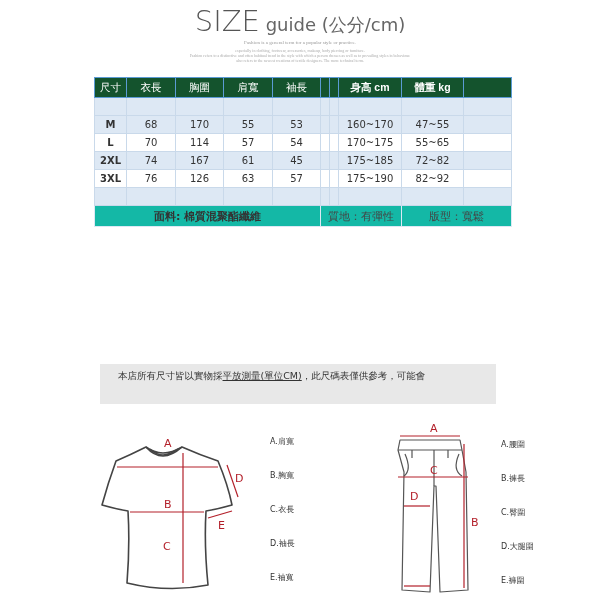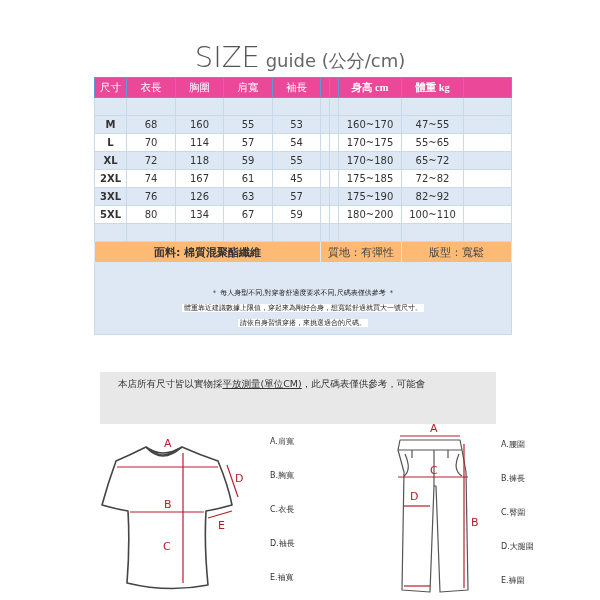--- a/index.html
+++ b/index.html
@@ -1,58 +1,58 @@
 <!DOCTYPE html>
 <html><head>
 <meta charset="utf-8">
 <style>
   html, body { margin: 0; padding: 0; }
   body {
     width: 600px; height: 600px; background: #ffffff; position: relative; overflow: hidden;
     font-family: "DejaVu Sans", "Liberation Sans", sans-serif; color: #333;
   }
-  .title-wrap { position: absolute; left: 0; top: 4px; width: 600px; text-align: center; margin-top: 36px; }
+  .title-wrap { position: absolute; left: 0; top: 4px; width: 600px; text-align: center; }
   .title { font-family: "DejaVu Sans", sans-serif; color: #555; letter-spacing: 0; }
   .title .big { font-size: 29px; font-weight: 300; }
   .title .small { font-size: 18px; color: #666; }
   .tagline { font-family: "Liberation Serif", serif; font-size: 4px; color: #aaa; line-height: 5px; margin-top: 2px; }
   .tagline .t1 { font-size: 5px; color: #999; margin-bottom: 3px; }
 
   
   .size-table {
     position: absolute; left: 94px; top: 77px; width: 417px;
     border-collapse: collapse; table-layout: fixed;
   }
   .size-table td, .size-table th {
     border: 1px solid #c9d9ea; text-align: center; font-size: 10px; padding: 0;
     font-family: "DejaVu Sans", sans-serif; color: #333;
   }
   .size-table thead th {
-    background: #ec4899; color: #ffffff; font-weight: normal; height: 19px; font-size: 10.5px;
+    background: #14532d; color: #ffffff; font-weight: normal; height: 19px; font-size: 10.5px;
     border-color: #5b9bd5;
   }
-  .size-table thead th.serif { font-family: Liberation Serif, serif; font-weight: bold; }
+  .size-table thead th.serif { font-family: Liberation Sans, sans-serif; font-weight: bold; }
   .size-table tr.blank td { background: #dde8f4; height: 17px; }
   .size-table tr.row td { height: 17px; }
   .size-table tr.row:nth-of-type(odd) td { background: #ffffff; }
   .size-table tr.row:nth-of-type(even) td { background: #dde8f4; }
   .size-table td.size { font-weight: bold; }
-  .size-table tr.material td { background: #fdba74; height: 20px; font-family: "DejaVu Serif", serif; font-size: 11px; color: #444; border-color: #dde8f4; }
+  .size-table tr.material td { background: #14b8a6; height: 20px; font-family: "DejaVu Serif", serif; font-size: 11px; color: #444; border-color: #dde8f4; }
   .size-table tr.material td.bold { font-weight: bold; font-family: "DejaVu Sans", sans-serif; color: #333; }
   .size-table tr.notes td {
     background: #dde8f4; height: 68px; font-family: "DejaVu Serif", serif; font-size: 7px; color: #222; line-height: 15px;
     vertical-align: bottom; padding-bottom: 3px;
   }
   .note-line { display: block; }
   .note-line span.hl { background: #ffffff; padding: 0 2px; }
 
   
   .disclaimer {
-    position: absolute; left: 100px; top: 364px; width: 396px; height: 52px; background: #e8e8e8;
-    font-size: 9.5px; line-height: 15px; color: #333; box-sizing: border-box; padding: 4px 0 0 18px; margin-top: 8px;
+    position: absolute; left: 100px; top: 364px; width: 396px; height: 40px; background: #e8e8e8;
+    font-size: 9.5px; line-height: 15px; color: #333; box-sizing: border-box; padding: 4px 0 0 18px;
   }
   .disclaimer .u { text-decoration: underline; }
 
   
   .diagram { position: absolute; }
   .legend { position: absolute; font-size: 8px; color: #333; }
   .legend div { position: absolute; white-space: nowrap; text-align: right; }
 </style>
 </head>
 <body>
@@ -105,21 +105,21 @@
         <td></td>
         <td></td>
         <td></td>
         <td></td>
         <td></td>
         <td></td>
     </tr>
     <tr class="row">
       <td class="size">M</td>
       <td>68</td>
-      <td>160</td>
+      <td>170</td>
       <td>55</td>
       <td>53</td>
       <td></td>
         <td></td>
       <td>160~170</td>
       <td>47~55</td>
       <td></td>
     </tr>
     <tr class="row">
       <td class="size">L</td>
@@ -127,32 +127,20 @@
       <td>114</td>
       <td>57</td>
       <td>54</td>
       <td></td>
         <td></td>
       <td>170~175</td>
       <td>55~65</td>
       <td></td>
     </tr>
     <tr class="row">
-      <td class="size">XL</td>
-      <td>72</td>
-      <td>118</td>
-      <td>59</td>
-      <td>55</td>
-      <td></td>
-        <td></td>
-      <td>170~180</td>
-      <td>65~72</td>
-      <td></td>
-    </tr>
-    <tr class="row">
       <td class="size">2XL</td>
       <td>74</td>
       <td>167</td>
       <td>61</td>
       <td>45</td>
       <td></td>
         <td></td>
       <td>175~185</td>
       <td>72~82</td>
       <td></td>
@@ -162,55 +150,36 @@
       <td>76</td>
       <td>126</td>
       <td>63</td>
       <td>57</td>
       <td></td>
         <td></td>
       <td>175~190</td>
       <td>82~92</td>
       <td></td>
     </tr>
-    <tr class="row">
-      <td class="size">5XL</td>
-      <td>80</td>
-      <td>134</td>
-      <td>67</td>
-      <td>59</td>
-      <td></td>
-        <td></td>
-      <td>180~200</td>
-      <td>100~110</td>
-      <td></td>
-    </tr>
     <tr class="blank">
       <td></td>
         <td></td>
         <td></td>
         <td></td>
         <td></td>
         <td></td>
         <td></td>
         <td></td>
         <td></td>
         <td></td>
     </tr>
     <tr class="material">
       <td colspan="5" class="bold">面料: 棉質混聚酯纖維</td>
       <td colspan="3">質地：有彈性</td>
       <td colspan="2">版型：寬鬆</td>
-    </tr>
-    <tr class="notes">
-      <td colspan="10">
-        <span class="note-line">＊ 每人身型不同,對穿著舒適度要求不同,尺碼表僅供參考 ＊</span>
-        <span class="note-line"><span class="hl">體重靠近建議數據上限值，穿起來為剛好合身，想寬鬆舒適就買大一號尺寸。</span></span>
-        <span class="note-line"><span class="hl">請依自身習慣穿搭，來挑選適合的尺碼。</span></span>
-      </td>
     </tr>
   </tbody>
 </table>
 
 <div class="disclaimer">
   <div><span>本店所有尺寸皆以實物採</span><span class="u">平放測量(單位CM)</span><span>，此尺碼表僅供參考，可能會</span></div>
 </div>
 
 <svg class="diagram" style="left:90px; top:425px;" width="170" height="175" viewBox="0 0 170 175">
   <g fill="none" stroke="#444" stroke-width="1.6" stroke-linejoin="round">

